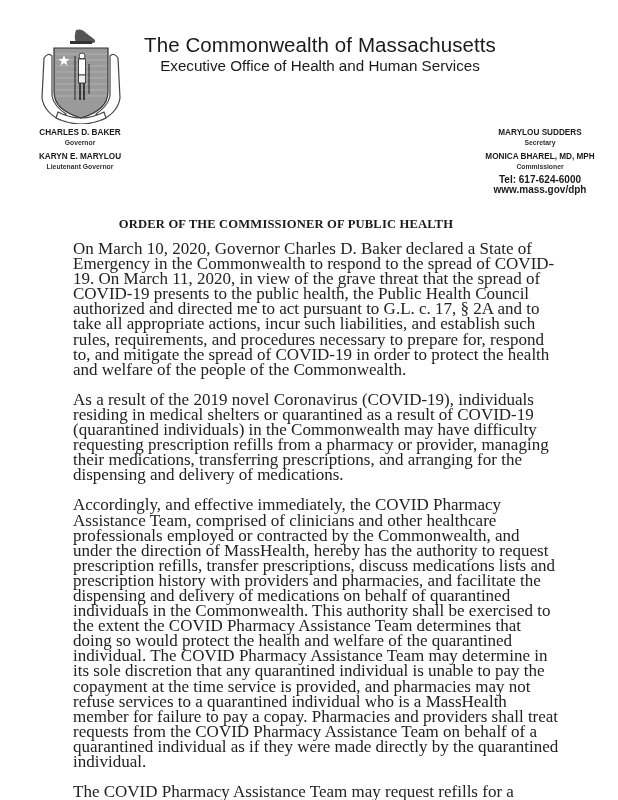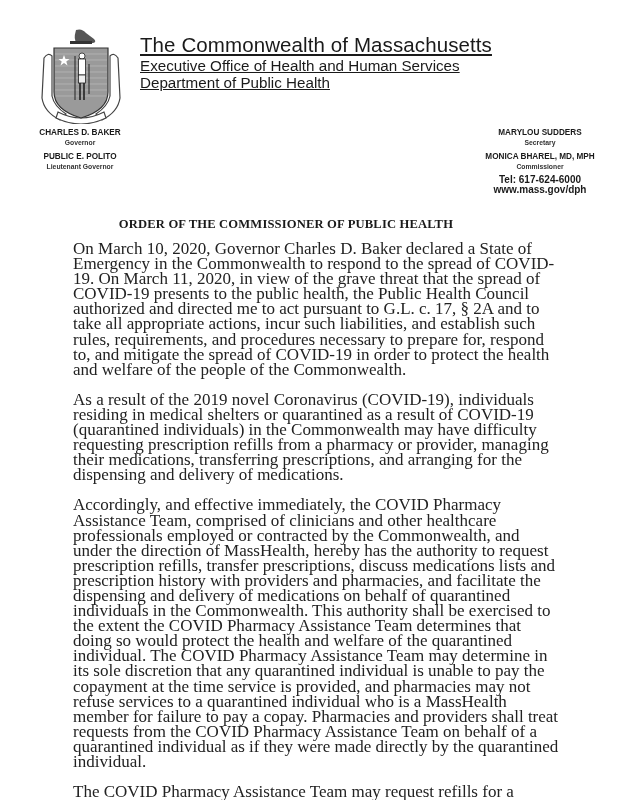--- a/index.html
+++ b/index.html
@@ -1,18 +1,18 @@
 <!DOCTYPE html>
 <html><head>
 <meta charset="utf-8">
 <style>
   html, body { margin: 0; padding: 0; background: #ffffff; }
   body { width: 618px; height: 800px; position: relative; overflow: hidden; color: #1a1a1a; }
   .seal { position: absolute; left: 40px; top: 28px; width: 82px; height: 96px; }
-  .letterhead { position: absolute; left: 140px; top: 33px; width: 360px; text-align: left; font-family: "Liberation Sans", sans-serif; text-decoration: underline; }
+  .letterhead { position: absolute; left: 140px; top: 33px; width: 360px; text-align: center; font-family: "Liberation Sans", sans-serif; }
   .lh-title { font-size: 20.5px; line-height: 24px; letter-spacing: 0.1px; }
   .lh-sub { font-size: 15.2px; line-height: 17px; }
   .officials { position: absolute; top: 128px; font-family: "Liberation Sans", sans-serif; text-align: center; }
   .officials.left { left: 30px; width: 100px; }
   .officials.right { left: 475px; width: 130px; }
   .off-name { font-size: 8.2px; font-weight: bold; line-height: 10px; }
   .off-role { font-size: 6.8px; font-weight: bold; line-height: 9px; color: #333; }
   .off-gap { height: 4.5px; }
   .off-contact { font-size: 10px; font-weight: bold; line-height: 10px; }
   .doc-title { position: absolute; left: 0; width: 572px; top: 217px; text-align: center; font-family: "Liberation Serif", serif; font-weight: bold; font-size: 12.6px; letter-spacing: 0.15px; }
@@ -54,28 +54,27 @@
     <line x1="40" y1="55" x2="40" y2="72" stroke="#222" stroke-width="1.6"></line>
     <line x1="44" y1="55" x2="44" y2="72" stroke="#222" stroke-width="1.6"></line>
     <line x1="35" y1="28" x2="35" y2="72" stroke="#222" stroke-width="1"></line>
     <line x1="49" y1="36" x2="49" y2="66" stroke="#222" stroke-width="1"></line>
   </svg>
 </div>
 
 <div class="letterhead">
   <div class="lh-title">The Commonwealth of Massachusetts</div>
   <div class="lh-sub">Executive Office of Health and Human Services</div>
-  <div class="lh-sub">Department of Public Health</div>
 </div>
 
 <div class="officials left">
   <div class="off-name">CHARLES D. BAKER</div>
   <div class="off-role">Governor</div>
   <div class="off-gap"></div>
-  <div class="off-name">PUBLIC E. POLITO</div>
+  <div class="off-name">KARYN E. MARYLOU</div>
   <div class="off-role">Lieutenant Governor</div>
 </div>
 
 <div class="officials right">
   <div class="off-name">MARYLOU SUDDERS</div>
   <div class="off-role">Secretary</div>
   <div class="off-gap"></div>
   <div class="off-name">MONICA BHAREL, MD, MPH</div>
   <div class="off-role">Commissioner</div>
   <div class="off-gap"></div>

